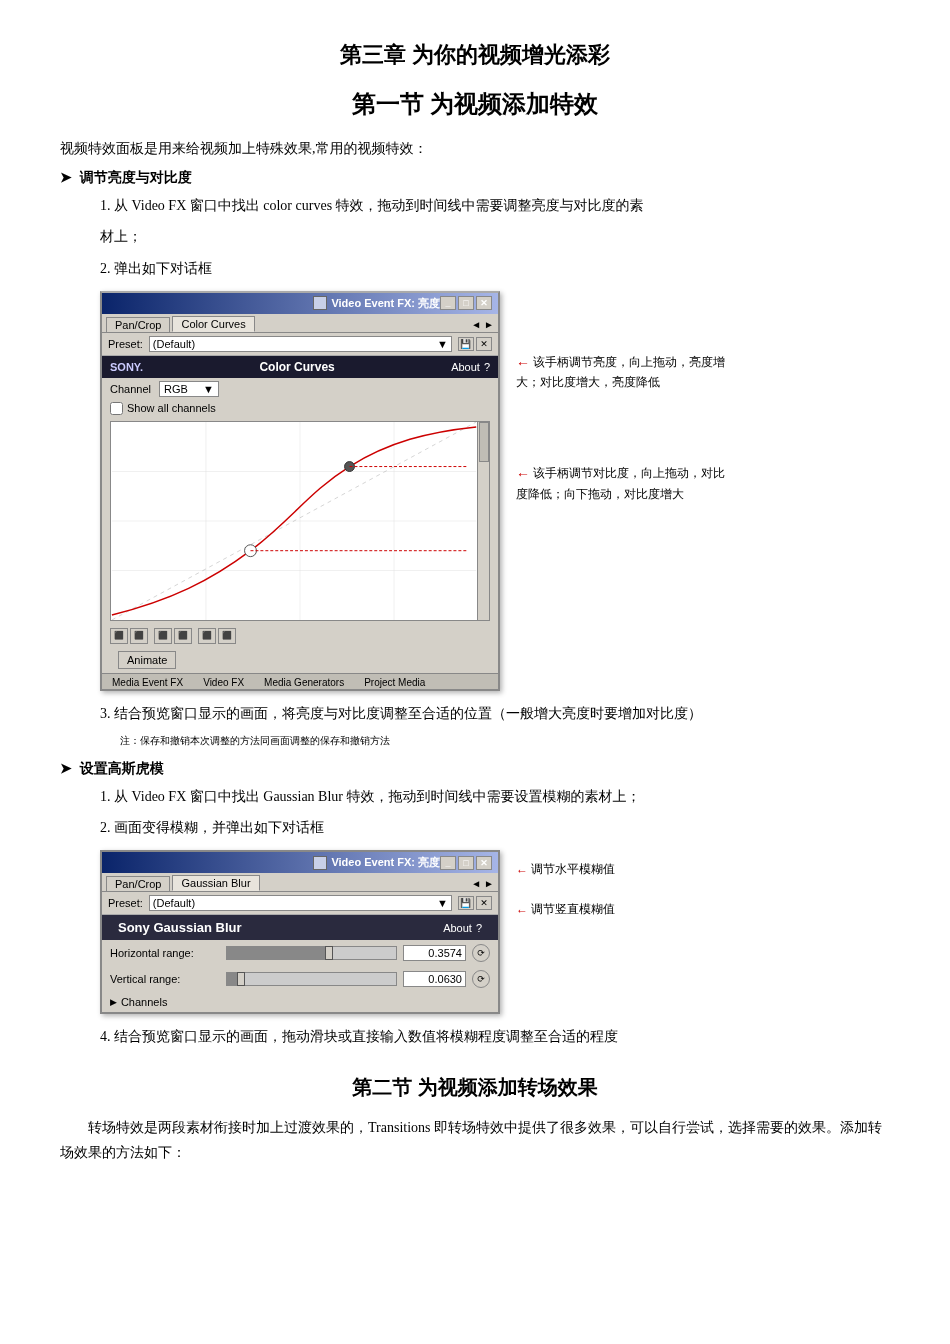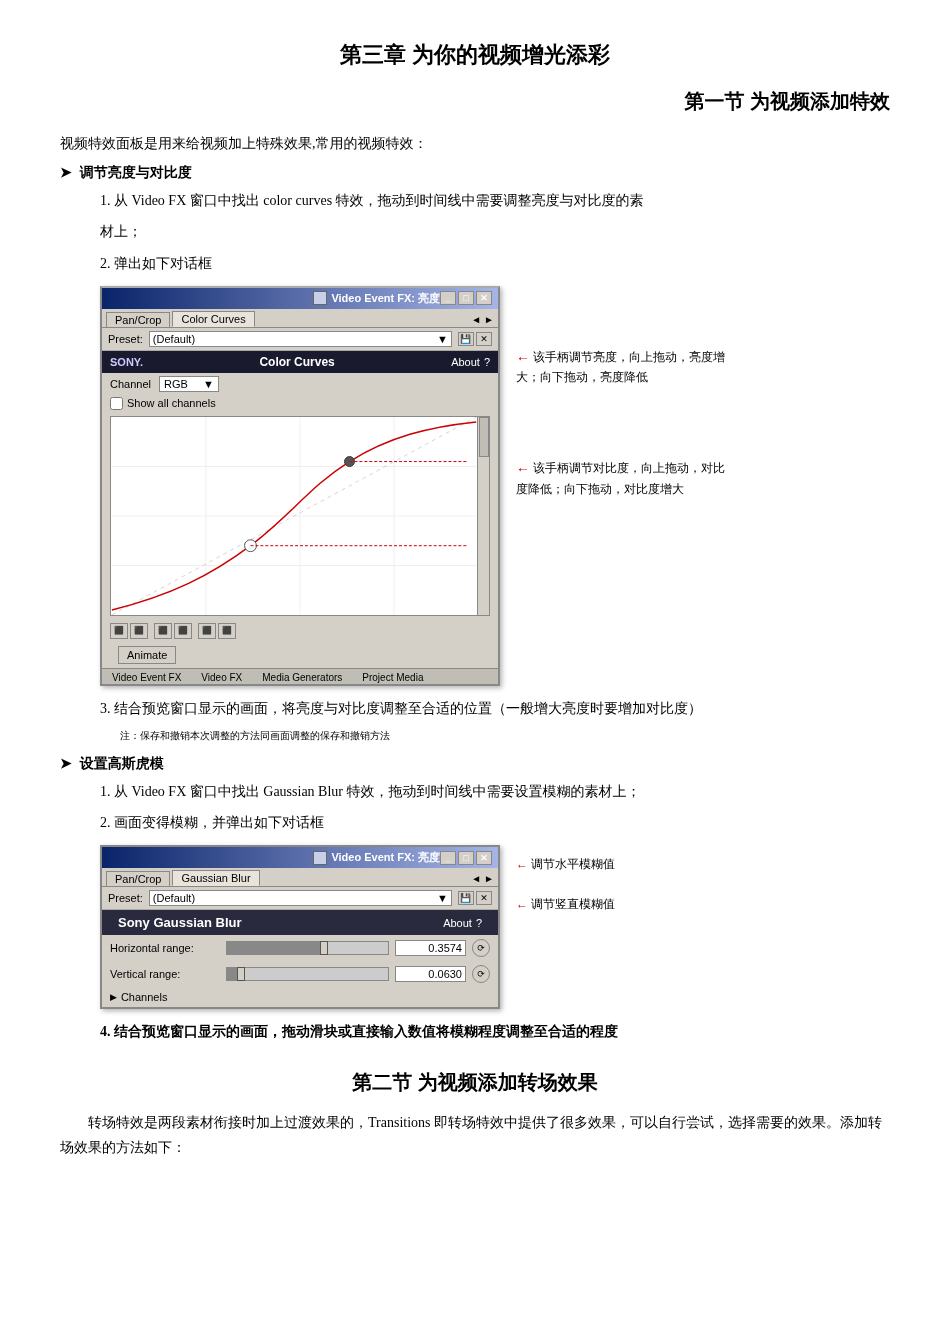--- a/index.html
+++ b/index.html
@@ -13,25 +13,25 @@
       padding: 40px 60px;
     }
     h1.chapter-title {
       text-align: center;
       font-size: 22px;
       font-weight: bold;
       margin-bottom: 18px;
       font-family: "SimHei", "黑体", sans-serif;
     }
     h2.section-title {
-      text-align: right;
-      font-size: 20px;
+      text-align: center;
+      font-size: 24px;
       font-weight: bold;
       margin-bottom: 16px;
-      font-family: Liberation Sans, sans-serif;
+      font-family: Liberation Serif, serif;
     }
     .intro-text {
       font-size: 14px;
       line-height: 1.8;
       margin-bottom: 6px;
     }
     .bullet-item {
       display: flex;
       align-items: flex-start;
       margin: 8px 0 4px 0;
@@ -316,21 +316,21 @@
       height: 100%;
     }
     .gb-slider-thumb {
       width: 8px;
       height: 14px;
       background: #d4d0c8;
       border: 1px solid #555;
       position: absolute;
     }
     .gb-value-box {
-      width: 71px;
+      width: 63px;
       background: white;
       border: 1px solid #888;
       padding: 1px 3px;
       font-size: 11px;
       text-align: right;
     }
     .gb-circle-btn {
       width: 18px;
       height: 18px;
       border-radius: 50%;
@@ -546,31 +546,31 @@
         <div class="ic-btn">⬛</div>
         <div class="ic-btn">⬛</div>
       </div>
     </div>
 
     <div style="padding: 2px 8px;">
       <button class="animate-btn">Animate</button>
     </div>
 
     <div class="dialog-bottom-tabs">
-      <span class="bottom-tab">Video Event FX</span>
+      <span class="bottom-tab">Media Event FX</span>
       <span class="bottom-tab">Video FX</span>
       <span class="bottom-tab">Media Generators</span>
       <span class="bottom-tab">Project Media</span>
     </div>
   </div>
 
   <div class="annotation-right">
     <div class="annot-block" style="margin-top:60px;">
       <span style="color:#cc0000; font-size:14px;">←</span>
-      <span>该手柄调节亮度，向上拖动，亮度增大；向下拖动，亮度降低</span>
+      <span>该手柄调节亮度，向上拖动，亮度增大；对比度增大，亮度降低</span>
     </div>
     <div class="annot-block" style="margin-top:60px;">
       <span style="color:#cc0000; font-size:14px;">←</span>
       <span>该手柄调节对比度，向上拖动，对比度降低；向下拖动，对比度增大</span>
     </div>
   </div>
 </div>
 
 <div class="numbered-item">
   <span>3. 结合预览窗口显示的画面，将亮度与对比度调整至合适的位置（一般增大亮度时要增加对比度）</span>
@@ -668,19 +668,19 @@
       <span style="color:#cc0000;">←</span>
       <span>调节水平模糊值</span>
     </div>
     <div class="annot-block" style="margin-top:10px;">
       <span style="color:#cc0000;">←</span>
       <span>调节竖直模糊值</span>
     </div>
   </div>
 </div>
 
-<div class="numbered-item" style="margin-top:8px;font-weight:bold;">
+<div class="numbered-item" style="margin-top:8px;">
   4. 结合预览窗口显示的画面，拖动滑块或直接输入数值将模糊程度调整至合适的程度
 </div>
 
 <div class="section-divider"></div>
 <h2 class="section2-title">第二节  为视频添加转场效果</h2>
 <p class="section2-text">转场特效是两段素材衔接时加上过渡效果的，Transitions 即转场特效中提供了很多效果，可以自行尝试，选择需要的效果。添加转场效果的方法如下：</p>
 
 </body></html>

